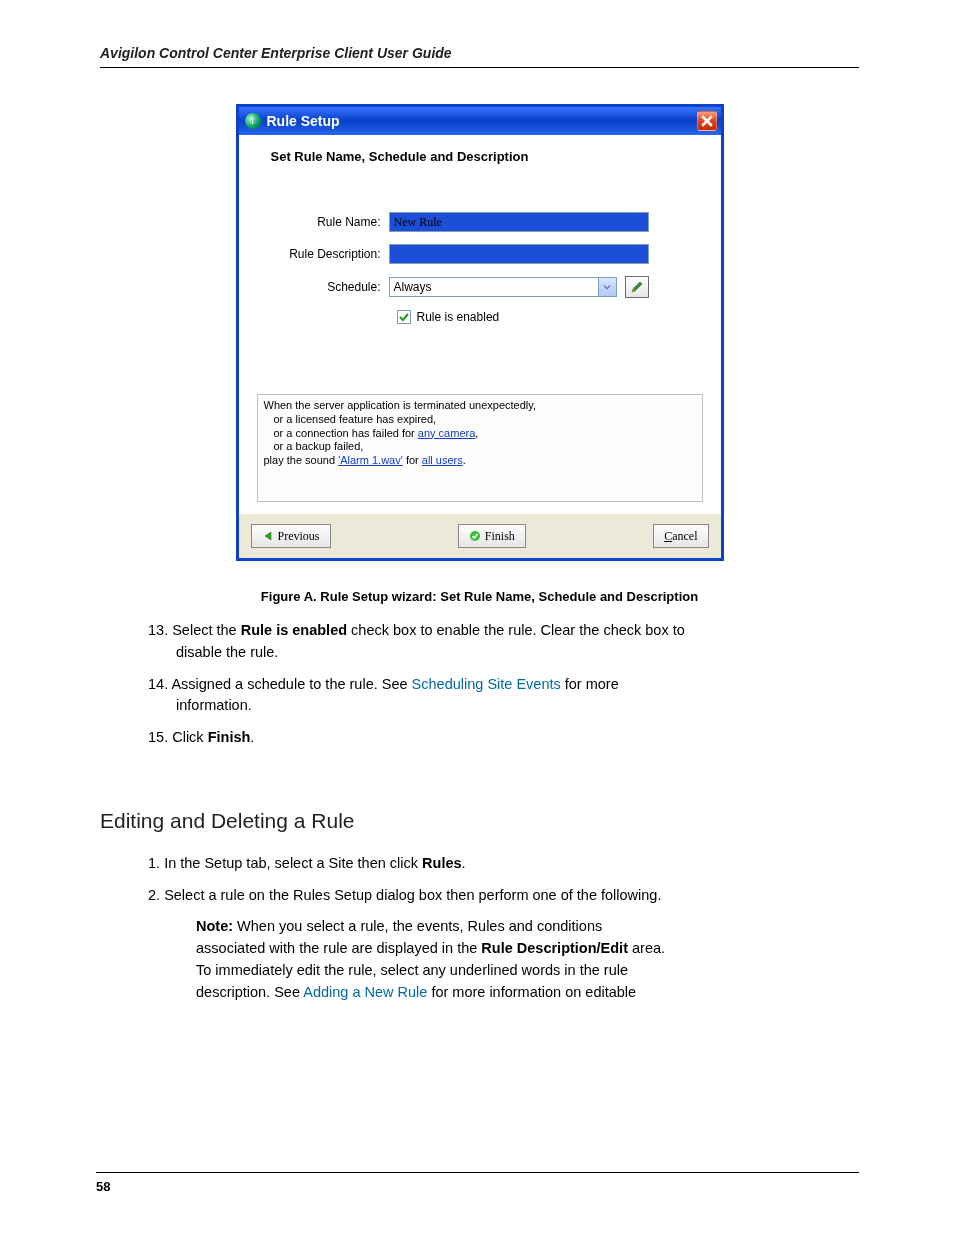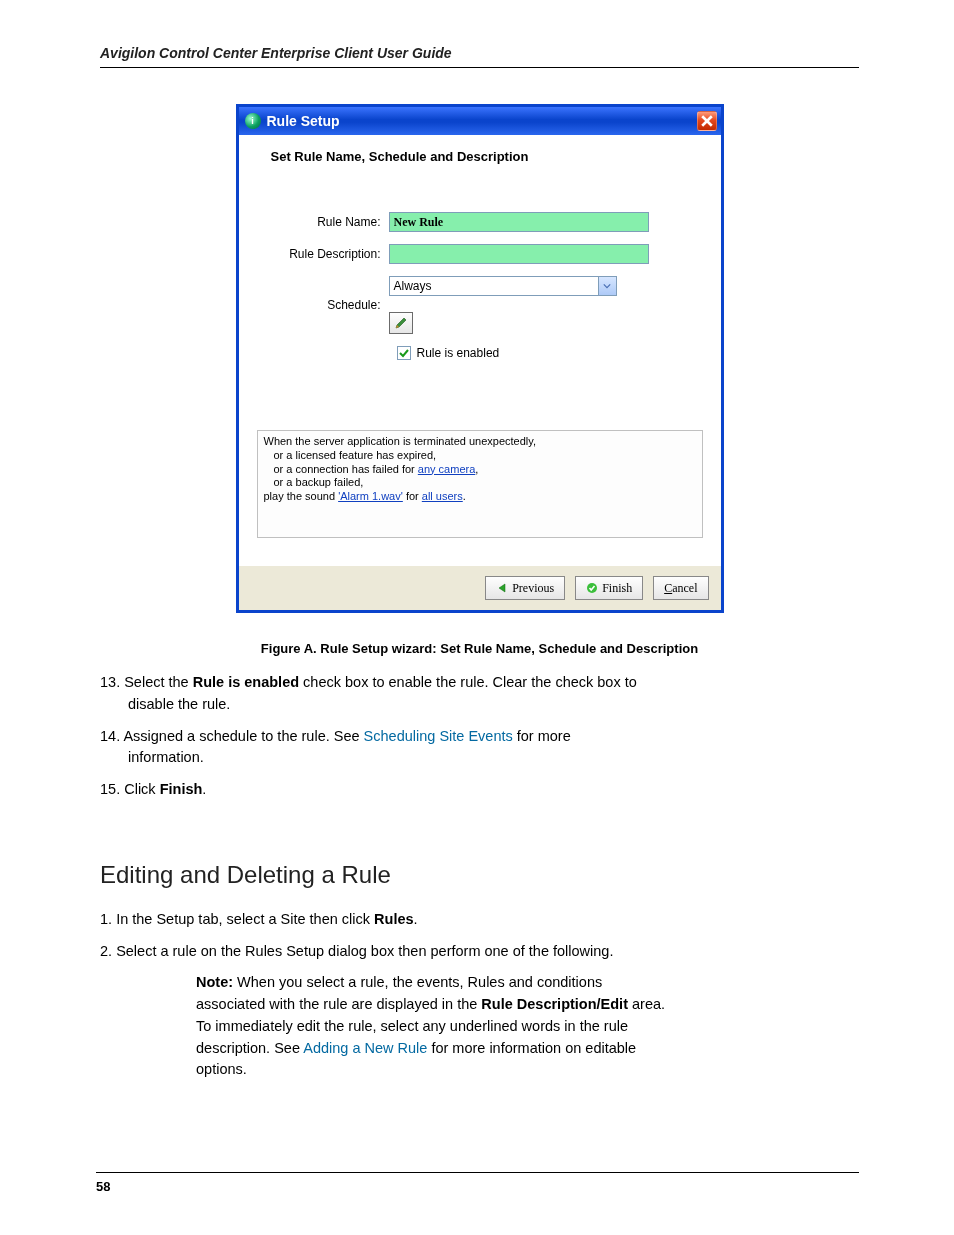--- a/index.html
+++ b/index.html
@@ -6,47 +6,47 @@
   html, body { width: 954px; height: 1235px; background: #fff; font-family: "Segoe UI", Arial, sans-serif; color: #000; }
   .page { padding: 45px 95px 40px 100px; height: 100%; position: relative; }
   .header-line { font-style: italic; font-weight: 600; font-size: 14px; color: #222; padding-bottom: 6px; border-bottom: 1px solid #000; margin-bottom: 36px; }
   .dialog-wrap { display: flex; justify-content: center; margin-bottom: 28px; }
   .dialog { width: 488px; border: 3px solid #0a44cc; background: #ece9d8; font-family: Tahoma, Arial, sans-serif; font-size: 12px; }
   .titlebar { height: 28px; background: linear-gradient(to bottom, #3b74ff 0%, #0a44cc 45%, #0a44cc 55%, #2a66ee 100%); display: flex; align-items: center; padding: 0 4px 0 6px; }
   .titlebar .icon { width: 16px; height: 16px; border-radius: 50%; background: radial-gradient(circle at 35% 35%, #9dffd4 0%, #0aa060 55%, #066a3f 100%); display: flex; align-items: center; justify-content: center; font-size: 9px; color: #fff; font-weight: bold; }
   .titlebar .title { color: #fff; font-weight: bold; font-size: 14px; margin-left: 6px; flex: 1; }
   .titlebar .close { width: 20px; height: 20px; border-radius: 3px; background: linear-gradient(to bottom, #ff9a7a 0%, #e4491f 45%, #c22900 100%); border: 1px solid #fff4; display: flex; align-items: center; justify-content: center; cursor: pointer; }
   .titlebar .close svg { width: 12px; height: 12px; }
-  .dialog-inner { padding: 14px 18px 28px 18px; background: #fff; }
+  .dialog-inner { padding: 14px 18px 12px 18px; background: #fff; }
   .heading { font-weight: bold; font-size: 13px; margin-bottom: 48px; margin-left: 14px; }
   .form-row { display: flex; align-items: center; margin-bottom: 12px; }
   .form-label { width: 132px; text-align: right; padding-right: 8px; font-size: 12px; }
-  .form-input { width: 260px; height: 20px; border: 1px solid #7f9db9; padding: 1px 4px; font-size: 12px; font-family: Tahoma; background: #86efac; font-weight: bold; }
-  .select-wrap { display: flex; align-items: flex-start; gap: 16px; flex-direction: column; }
+  .form-input { width: 260px; height: 20px; border: 1px solid #7f9db9; padding: 1px 4px; font-size: 12px; font-family: Tahoma; background: #1d4ed8; }
+  .select-wrap { display: flex; align-items: center; gap: 8px; }
   .select-box { width: 228px; height: 20px; border: 1px solid #7f9db9; background: #fff; display: flex; align-items: center; padding-left: 4px; font-size: 12px; position: relative; }
   .select-arrow { position: absolute; right: 0; top: 0; width: 18px; height: 18px; background: linear-gradient(to bottom,#d6e6ff,#aecaf7); border-left: 1px solid #7f9db9; display: flex; align-items: center; justify-content: center; }
   .select-arrow svg { width: 8px; height: 8px; }
   .pencil-btn { width: 24px; height: 22px; border: 1px solid #6b6b6b; background: linear-gradient(to bottom,#fefefe,#e6e6e6); display: flex; align-items: center; justify-content: center; cursor: pointer; }
   .pencil-btn svg { width: 14px; height: 14px; }
   .check-row { display: flex; align-items: center; margin-left: 140px; margin-top: 2px; margin-bottom: 70px; gap: 6px; }
   .checkbox { width: 14px; height: 14px; border: 1px solid #7f9db9; background: #fff; display: flex; align-items: center; justify-content: center; }
   .checkbox svg { width: 10px; height: 10px; }
   .rule-desc-box { border: 1px solid #c0c0c0; background: #fdfdfd; padding: 4px 6px; font-size: 11px; line-height: 1.25; height: 108px; overflow: hidden; }
   .rule-desc-box .indent { margin-left: 10px; }
   .rule-desc-box .link { color: #1040c0; text-decoration: underline; cursor: pointer; }
-  .btn-bar { background: #ece9d8; padding: 10px 12px; display: flex; justify-content: flex-end; gap: 10px; }
+  .btn-bar { background: #ece9d8; padding: 10px 12px; display: flex; justify-content: space-between; gap: 10px; }
   .btn { height: 24px; border: 1px solid #888; background: linear-gradient(to bottom,#fefefe,#e6e6e6); padding: 0 10px; display: flex; align-items: center; gap: 4px; font-size: 12px; font-family: Tahoma; cursor: pointer; }
   .btn .u { text-decoration: underline; }
   .btn svg { width: 12px; height: 12px; }
   .figure-caption { text-align: center; font-weight: bold; font-size: 13px; margin-bottom: 16px; }
-  .body-numbered { font-size: 14.5px; line-height: 1.5; margin-bottom: 10px; }
+  .body-numbered { margin-left: 48px; font-size: 14.5px; line-height: 1.5; margin-bottom: 10px; }
   .body-numbered .linkblue { color: #0369a1; cursor: pointer; }
   .body-numbered .bold { font-weight: bold; }
   .body-numbered-indent { margin-left: 70px; }
-  .section-heading { font-size: 24px; color: #222; margin: 60px 0 20px 0; font-weight: 400; }
+  .section-heading { font-size: 21px; color: #222; margin: 60px 0 20px 0; font-weight: 400; }
   .footer { position: absolute; bottom: 40px; left: 96px; right: 95px; border-top: 1px solid #000; padding-top: 4px; }
   .page-num { font-size: 13px; font-weight: 600; }
 </style>
 </head>
 <body>
 
 <div class="page">
   <div class="header-line">Avigilon Control Center Enterprise Client User Guide</div>
 
   <div class="dialog-wrap">
@@ -152,19 +152,18 @@
     <span>1.  </span><span>In the Setup tab, select a Site then click </span><span class="bold">Rules</span><span>.</span>
   </div>
   <div class="body-numbered">
     <span>2.  </span><span>Select a rule on the Rules Setup dialog box then perform one of the following.</span>
   </div>
   <div class="body-numbered" style="margin-left:96px;">
     <div><span class="bold">Note:</span><span> When you select a rule, the events, Rules and conditions</span></div>
     <div><span>associated with the rule are displayed in the </span><span class="bold">Rule Description/Edit</span><span> area.</span></div>
     <div>To immediately edit the rule, select any underlined words in the rule</div>
     <div><span>description. See </span><span class="linkblue">Adding a New Rule</span><span> for more information on editable</span></div>
-    <div>options.</div>
   </div>
 
   <div class="footer">
     <span class="page-num">58</span>
   </div>
 </div>
 
 </body></html>

